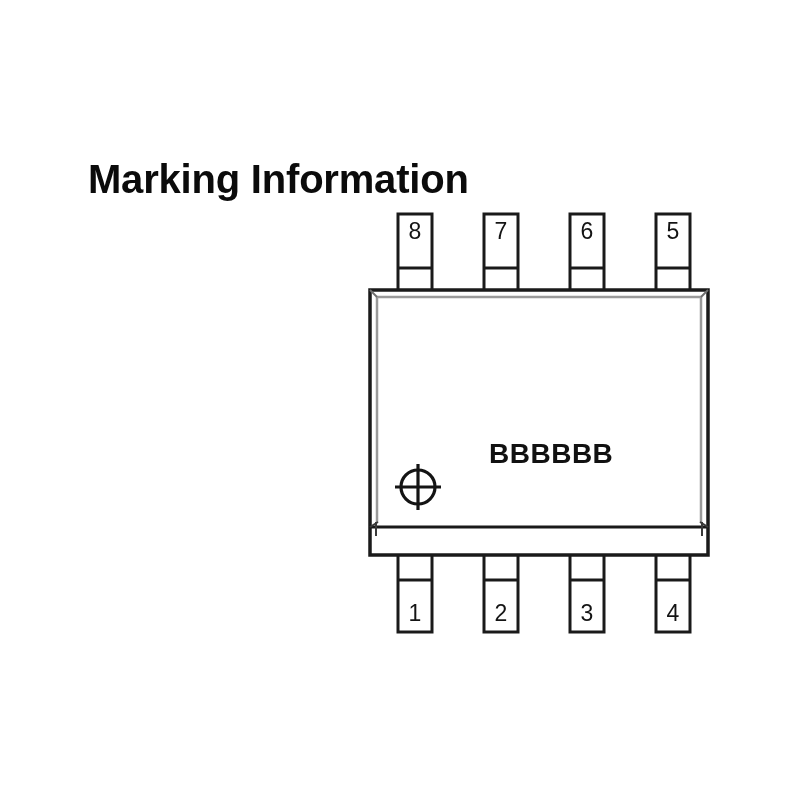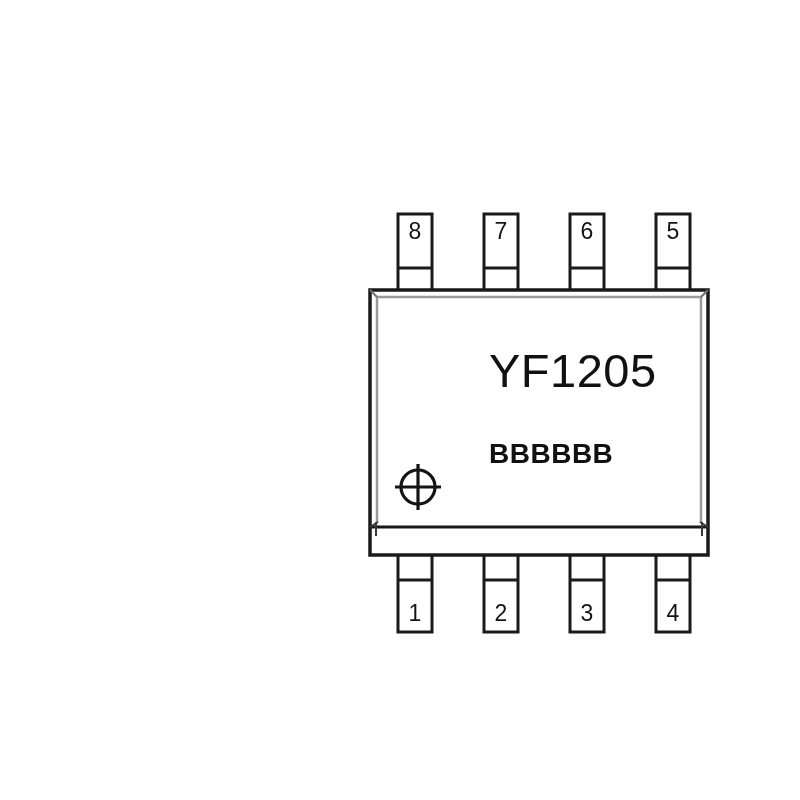--- a/index.html
+++ b/index.html
@@ -95,20 +95,21 @@
     text-align: center;
     width: 34px;
     line-height: 1;
   }
 </style>
 </head>
 <body>
 
 <div id="page">
 
+  <div class="section-title">Marking Information</div>
 
   <div id="drawing">
 
     <svg class="figure" viewBox="0 0 800 800">
 
       <g>
 
         <g>
           <rect x="398" y="214" width="34" height="78" fill="#ffffff" stroke="#1a1a1a" stroke-width="3"></rect>
           <line x1="398" y1="268" x2="432" y2="268" stroke="#1a1a1a" stroke-width="3"></line>
@@ -173,21 +174,20 @@
       </g>
 
       <g>
         <circle cx="418" cy="487" r="17" fill="none" stroke="#141414" stroke-width="3.2"></circle>
         <line x1="418" y1="464" x2="418" y2="510" stroke="#141414" stroke-width="3.2"></line>
         <line x1="395" y1="487" x2="441" y2="487" stroke="#141414" stroke-width="3.2"></line>
       </g>
 
     </svg>
 
-    <div class="mark-line mark-part">YF1205</div>
     <div class="mark-line mark-b">BBBBBB</div>
 
     <div class="pin-num" style="left:398px; top:220px;">8</div>
     <div class="pin-num" style="left:484px; top:220px;">7</div>
     <div class="pin-num" style="left:570px; top:220px;">6</div>
     <div class="pin-num" style="left:656px; top:220px;">5</div>
 
     <div class="pin-num" style="left:398px; top:602px;">1</div>
     <div class="pin-num" style="left:484px; top:602px;">2</div>
     <div class="pin-num" style="left:570px; top:602px;">3</div>

